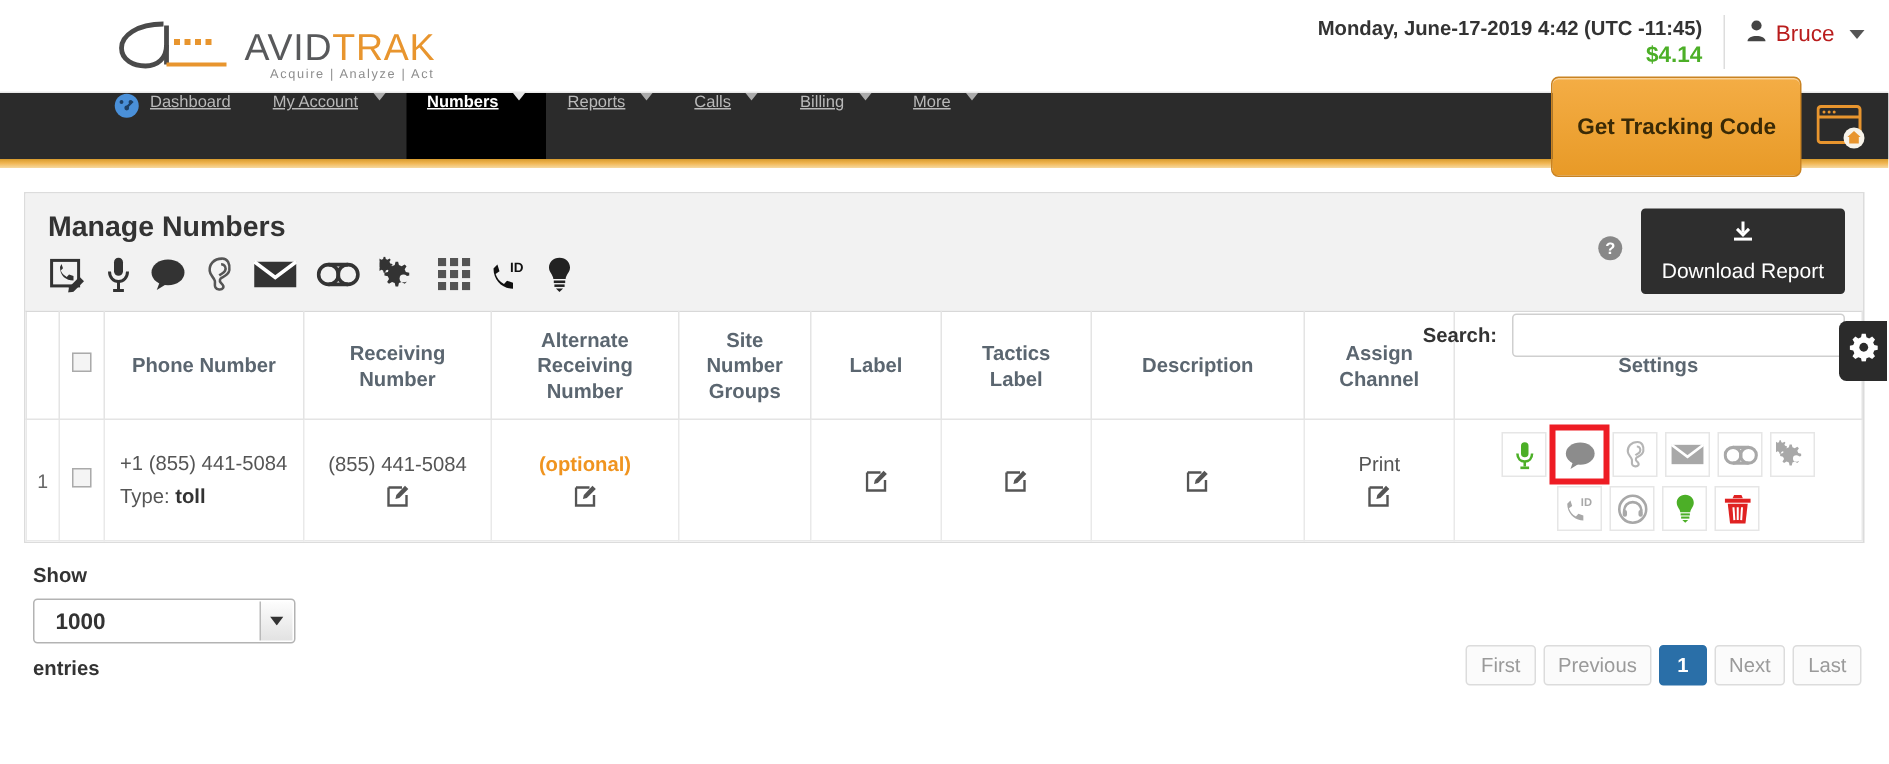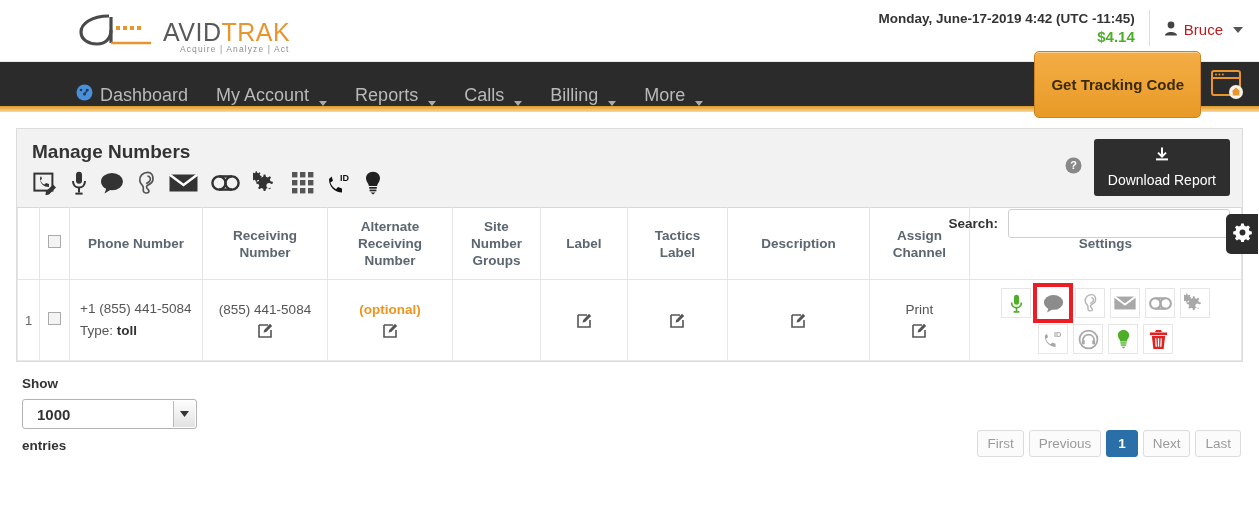--- a/index.html
+++ b/index.html
@@ -26,21 +26,21 @@
     position:absolute; left:88px; top:10px;
     font-size:25px; font-weight:400; letter-spacing:.5px;
     color:#58595b;
   }
   .logo-text .orange { color:#e8952e; }
   .logo-tag {
     position:absolute; left:105px; top:36px;
     font-size:8.5px; color:#8d8d8d; letter-spacing:1.1px;
   }
   .hdr-right {
-    position:absolute; right:16px; top:10px; display:flex; align-items:center;
+    position:absolute; right:16px; top:10px; display:flex; align-items:flex-start;
   }
   .hdr-datetime { text-align:right; padding-right:14px; border-right:1px solid #ddd; }
   .hdr-date {
     font-size:13.5px; font-weight:bold; color:#333; white-space:nowrap; line-height:17px;
   }
   .hdr-balance {
     font-size:15px; font-weight:bold; color:#4caf27; line-height:19px;
   }
   .hdr-user {
     display:flex; align-items:center; gap:6px; padding-left:14px; padding-top:3px;
@@ -50,23 +50,23 @@
     width:0;height:0;border-left:5px solid transparent;border-right:5px solid transparent;
     border-top:6px solid #555; margin-left:4px;
   }
 
   
   .nav {
     height: 44px; background:#2b2b2b; display:flex; align-items:stretch; position:relative;
   }
   .nav-inner { display:flex; align-items:stretch; margin-left:62px; }
   .nav-item {
-    display:flex; align-items:flex-end; gap:7px;
+    display:flex; align-items:flex-start; gap:7px;
     padding: 0 14px;
-    color:#b9b9b9; font-size:18px; cursor:pointer; white-space:nowrap;
+    color:#b9b9b9; font-size:11px; cursor:pointer; white-space:nowrap;text-decoration:underline;
   }
   .nav-item.active { background:#000; color:#fff; font-weight:bold; }
   .nav-caret {
     width:0;height:0;border-left:4px solid transparent;border-right:4px solid transparent;
     border-top:5px solid currentColor; margin-left:3px; opacity:.9;
   }
   .nav-right { position:absolute; right:0; top:0; height:44px; display:flex; align-items:center; gap:10px; padding-right:14px;}
   .btn-tracking {
     background: linear-gradient(#f4ad45, #e89a27);
     border:1px solid #c98322; border-radius:5px;
@@ -230,20 +230,24 @@
               <circle cx="5" cy="6" r="1.3" fill="#1e3f63"></circle>
               <circle cx="11" cy="6" r="1.3" fill="#1e3f63"></circle>
               <path d="M8.5 9.5 L12.5 5.5" stroke="#1e3f63" stroke-width="1.6" fill="none"></path>
               <circle cx="8.5" cy="10" r="1.6" fill="#1e3f63"></circle>
             </svg>
         </span>
         <span>Dashboard</span>
       </div>
       <div class="nav-item">
         <span>My Account</span>
+        <span class="nav-caret"></span>
+      </div>
+      <div class="nav-item active">
+        <span>Numbers</span>
         <span class="nav-caret"></span>
       </div>
       <div class="nav-item">
         <span>Reports</span>
         <span class="nav-caret"></span>
       </div>
       <div class="nav-item">
         <span>Calls</span>
         <span class="nav-caret"></span>
       </div>

